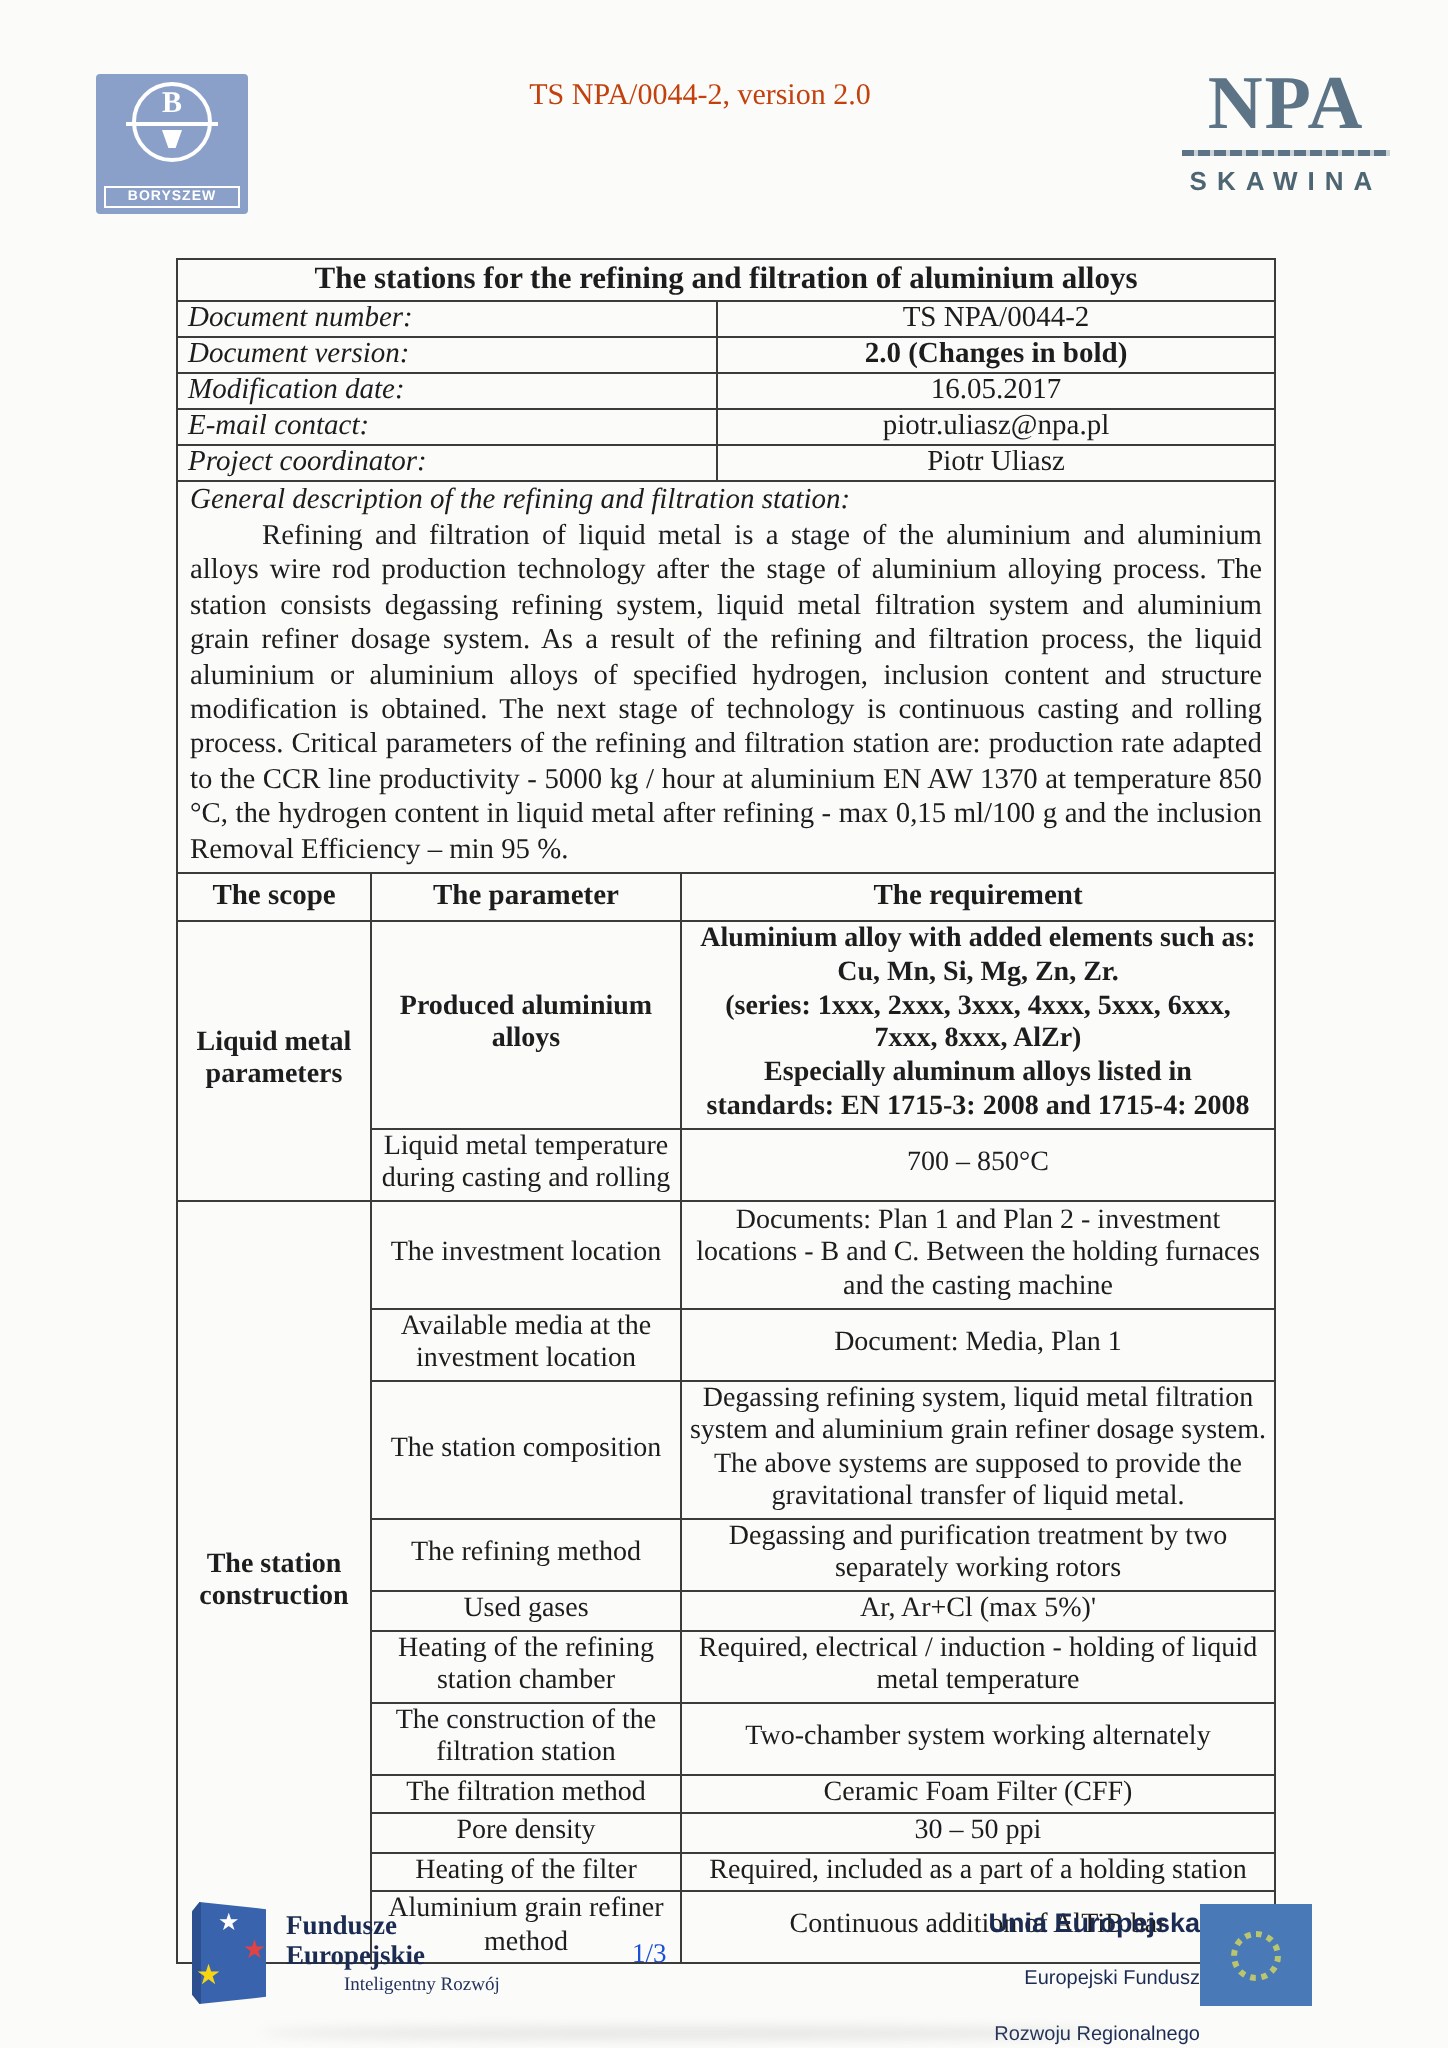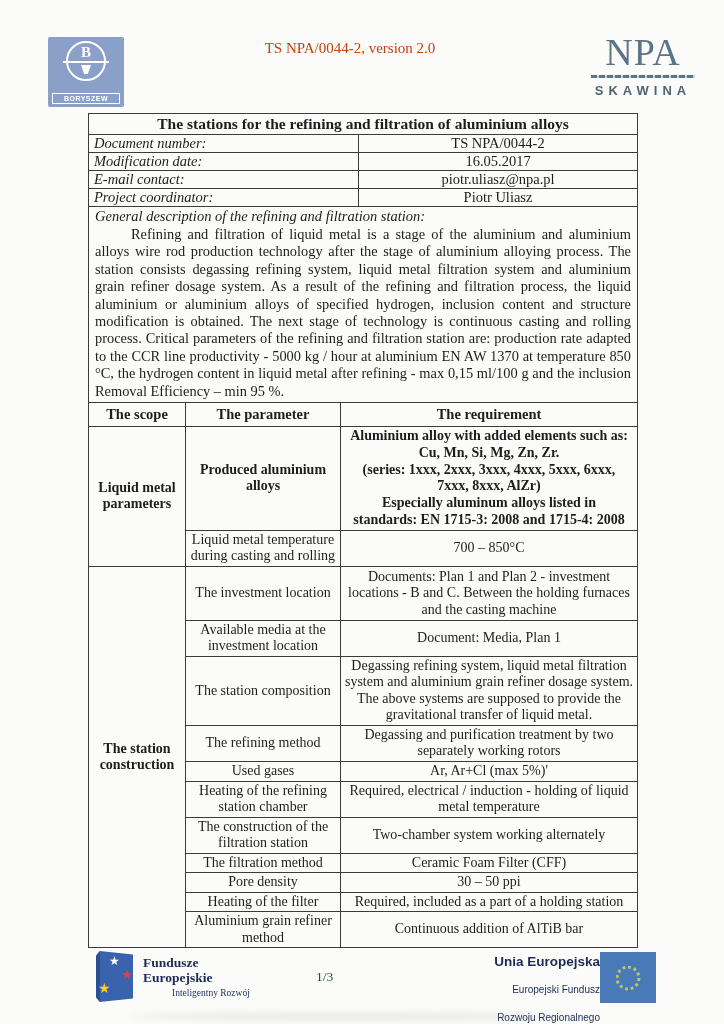--- a/index.html
+++ b/index.html
@@ -12,25 +12,25 @@
   
   .doc-ref { position:absolute; top:40px; left:160px; width:380px; text-align:center; font-size:15px; color:#c2410c; }
   .b-logo { position:absolute; left:48px; top:37px; width:76px; height:70px; background:#8ba0c9; border-radius:2px; }
   .b-circle { position:absolute; left:50%; top:4px; transform:translateX(-50%); width:40px; height:40px; border:2px solid #fff; border-radius:50%; }
   .b-letter { position:absolute; top:1px; width:100%; text-align:center; color:#fff; font-weight:bold; font-size:15px; }
   .b-line { position:absolute; top:18px; left:-5px; right:-5px; height:2px; background:#fff; }
   .b-cup { position:absolute; top:22px; left:50%; transform:translateX(-50%); width:10px; height:9px; background:#fff; clip-path:polygon(0 0,100% 0,68% 100%,32% 100%); }
   .b-name { position:absolute; bottom:3px; left:4px; right:4px; border:1px solid #fff; color:#fff;
     font-family:"Liberation Sans",sans-serif; font-size:7px; font-weight:bold; text-align:center; letter-spacing:.5px; padding:1px 0; }
   .npa { position:absolute; right:26px; top:33px; width:110px; text-align:center; color:#5c7485; }
-  .npa-name { font-weight:normal; font-size:38px; line-height:1; letter-spacing:1px; }
+  .npa-name { font-weight:bold; font-size:38px; line-height:1; letter-spacing:1px; }
   .npa-rule { height:3px; margin:4px 3px 5px; background:repeating-linear-gradient(90deg,#5c7485 0 6px, rgba(92,116,133,.3) 6px 8px); }
   .npa-sub { font-family:"Liberation Sans",sans-serif; font-weight:bold; font-size:13px; letter-spacing:5px; color:#4e6572; }
   
-  .tables { position:absolute; left:88px; top:113px; width:549px; }
+  .tables { position:absolute; left:88px; top:129px; width:549px; }
   table { border-collapse:collapse; width:549px; table-layout:fixed; }
   td,th { border:1px solid #3b3b3b; }
   .spec { margin-top:-1px; }
   .title-cell { font-weight:bold; text-align:center; font-size:15.5px; height:21px; }
   .doc-label { font-style:italic; font-size:14.5px; padding-left:5px; height:15px; }
   .doc-value { text-align:center; font-size:14.5px; }
   .bold { font-weight:bold; }
   .desc-cell { padding:0 6px 2px; vertical-align:top; }
   .desc-head { font-style:italic; font-size:14.5px; padding:1px 0; }
   .desc-body { font-size:14.4px; line-height:17.4px; text-align:justify; text-indent:36px; }
@@ -43,21 +43,21 @@
   .fe-flag { width:37px; height:51px; position:relative;
     background:linear-gradient(90deg,#2c4f8f 0 12%, #3a63ad 12%);
     clip-path:polygon(10% 0, 100% 7%, 100% 93%, 10% 100%, 0 91%, 0 9%); }
   .star { position:absolute; line-height:1; }
   .st-w { top:4px; left:13px; color:#fff; font-size:12px; }
   .st-r { top:17px; right:0px; color:#e04343; font-size:13px; }
   .st-y { bottom:6px; left:2px; color:#f7d414; font-size:14px; }
   .fe-text { font-family:Liberation Serif, serif; color:#1c2b52; padding-top:4px; }
   .fe-main { font-size:13.5px; font-weight:bold; line-height:1.12; }
   .fe-sub { font-size:9.5px; margin-top:3px; color:#24335c;padding-left:29px; }
-  .page-num { position:absolute; left:316px; top:969px; font-size:13.5px; color:#14532d; }
+  .page-num { position:absolute; left:316px; top:969px; font-size:13.5px; color:#1d4ed8; }
   .eu-logo { position:absolute; left:452px; top:952px; display:flex; align-items:flex-start; }
   .eu-text { width:148px; text-align:right; font-family:"Liberation Sans",sans-serif; color:#1c2b52; padding-top:2px; }
   .eu-main { font-size:13.5px; font-weight:bold; }
   .eu-sub { font-size:10px; line-height:1.25; margin-top:15px; }
   .eu-flag { width:56px; height:51px; background:#4a79b7; position:relative; }
   .eu-ring { position:absolute; left:50%; top:50%; transform:translate(-50%,-50%); width:25px; height:25px; border:3px dotted #b9c66d; border-radius:50%; }
   .smudge { position:absolute; bottom:4px; left:130px; width:430px; height:7px; background:#8f8f8f; opacity:.18; filter:blur(3px); border-radius:50%; }
 </style>
 </head>
 <body>
@@ -88,20 +88,24 @@
           <col style="width:270px">
           <col style="width:279px">
         </colgroup>
       <tbody>
           <tr>
         <td colspan="2" class="title-cell">The stations for the refining and filtration of aluminium alloys</td>
       </tr>
       <tr>
         <td class="doc-label">Document number:</td>
         <td class="doc-value">TS NPA/0044-2</td>
+      </tr>
+      <tr>
+        <td class="doc-label">Document version:</td>
+        <td class="doc-value bold">2.0 (Changes in bold)</td>
       </tr>
       <tr>
         <td class="doc-label">Modification date:</td>
         <td class="doc-value">16.05.2017</td>
       </tr>
       <tr>
         <td class="doc-label">E-mail contact:</td>
         <td class="doc-value">piotr.uliasz@npa.pl</td>
       </tr>
       <tr>

